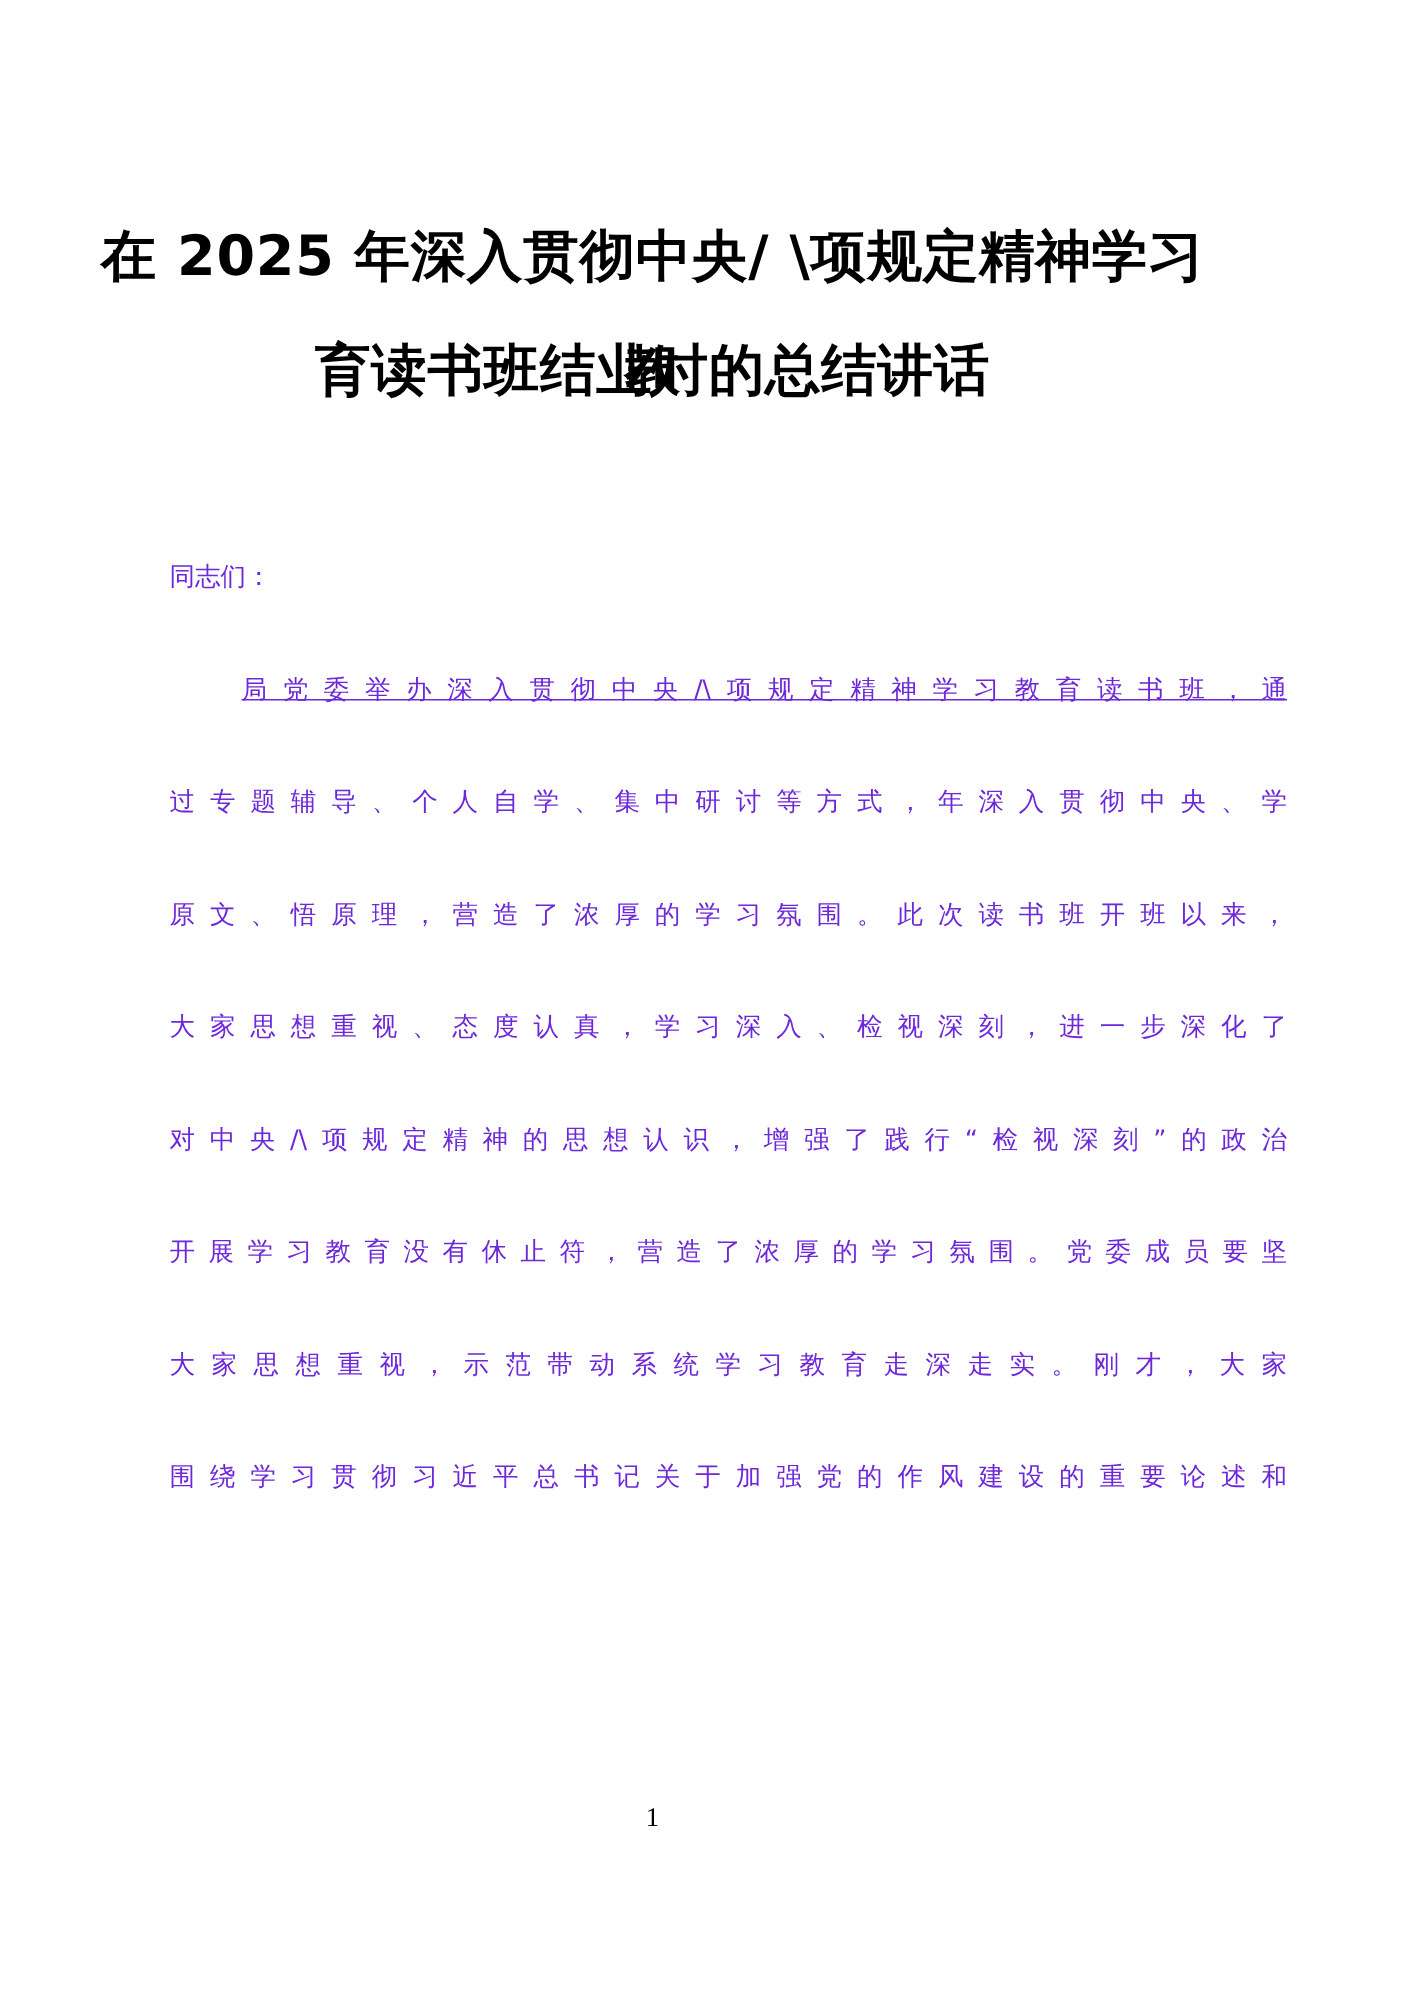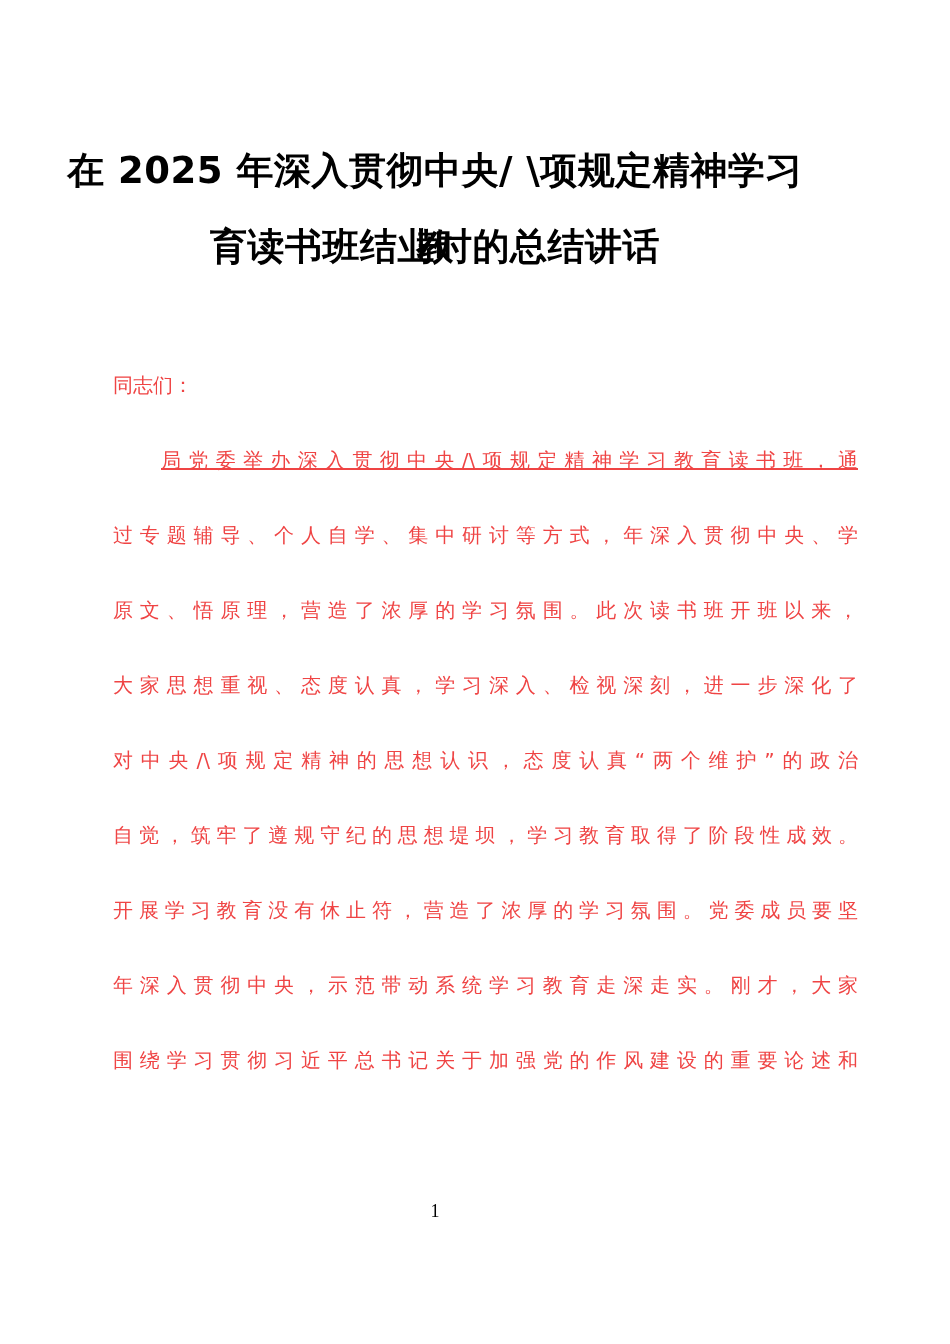--- a/index.html
+++ b/index.html
@@ -29,23 +29,23 @@
     color: #000000;
   }
   .doc-title .title-line {
     height: 76px;
   }
   .doc-body {
     position: absolute;
     top: 348px;
     left: 113px;
     width: 745px;
-    font-size: 20px;
+    font-size: 17px;
     line-height: 75px;
-    color: #ef4444;
+    color: #6d28d9;
   }
   .text-line {
     height: 75px;
     white-space: normal;
   }
   .just {
     text-align: justify;
     text-align-last: justify;
     text-justify: inter-ideograph;
   }
@@ -74,22 +74,21 @@
     <div class="title-line">在 2025 年深入贯彻中央/ \项规定精神学习教</div>
     <div class="title-line">育读书班结业时的总结讲话</div>
   </div>
 
   <div class="doc-body">
     <div class="text-line">同志们：</div>
     <div class="text-line just indent">局党委举办深入贯彻中央/\项规定精神学习教育读书班，通</div>
     <div class="text-line just">过专题辅导、个人自学、集中研讨等方式，年深入贯彻中央、学</div>
     <div class="text-line just">原文、悟原理，营造了浓厚的学习氛围。此次读书班开班以来，</div>
     <div class="text-line just">大家思想重视、态度认真，学习深入、检视深刻，进一步深化了</div>
-    <div class="text-line just">对中央/\项规定精神的思想认识，态度认真“两个维护”的政治</div>
-    <div class="text-line just">自觉，筑牢了遵规守纪的思想堤坝，学习教育取得了阶段性成效。</div>
+    <div class="text-line just">对中央/\项规定精神的思想认识，增强了践行“检视深刻”的政治</div>
     <div class="text-line just">开展学习教育没有休止符，营造了浓厚的学习氛围。党委成员要坚</div>
-    <div class="text-line just">年深入贯彻中央，示范带动系统学习教育走深走实。刚才，大家</div>
+    <div class="text-line just">大家思想重视，示范带动系统学习教育走深走实。刚才，大家</div>
     <div class="text-line just">围绕学习贯彻习近平总书记关于加强党的作风建设的重要论述和</div>
   </div>
 
   <div class="page-number">1</div>
 
 </div>
 
 </body></html>

